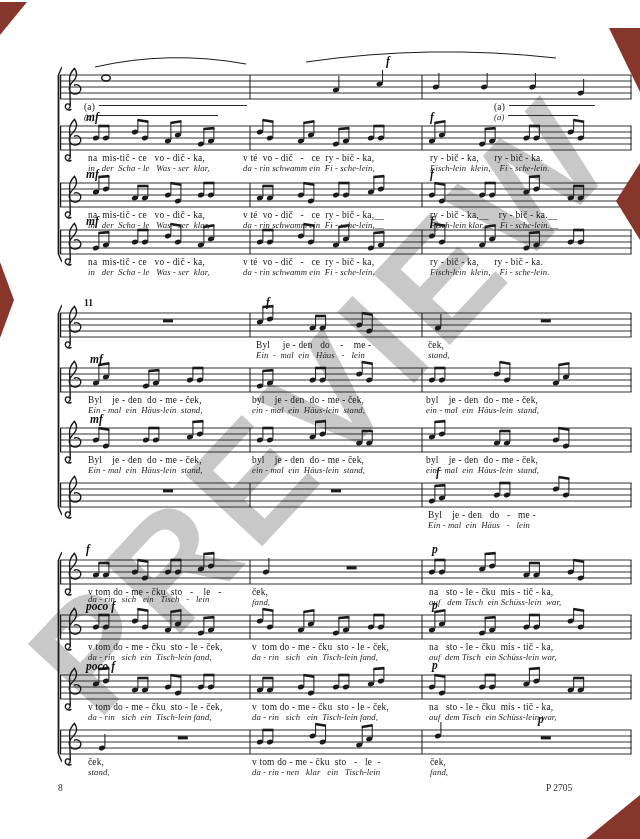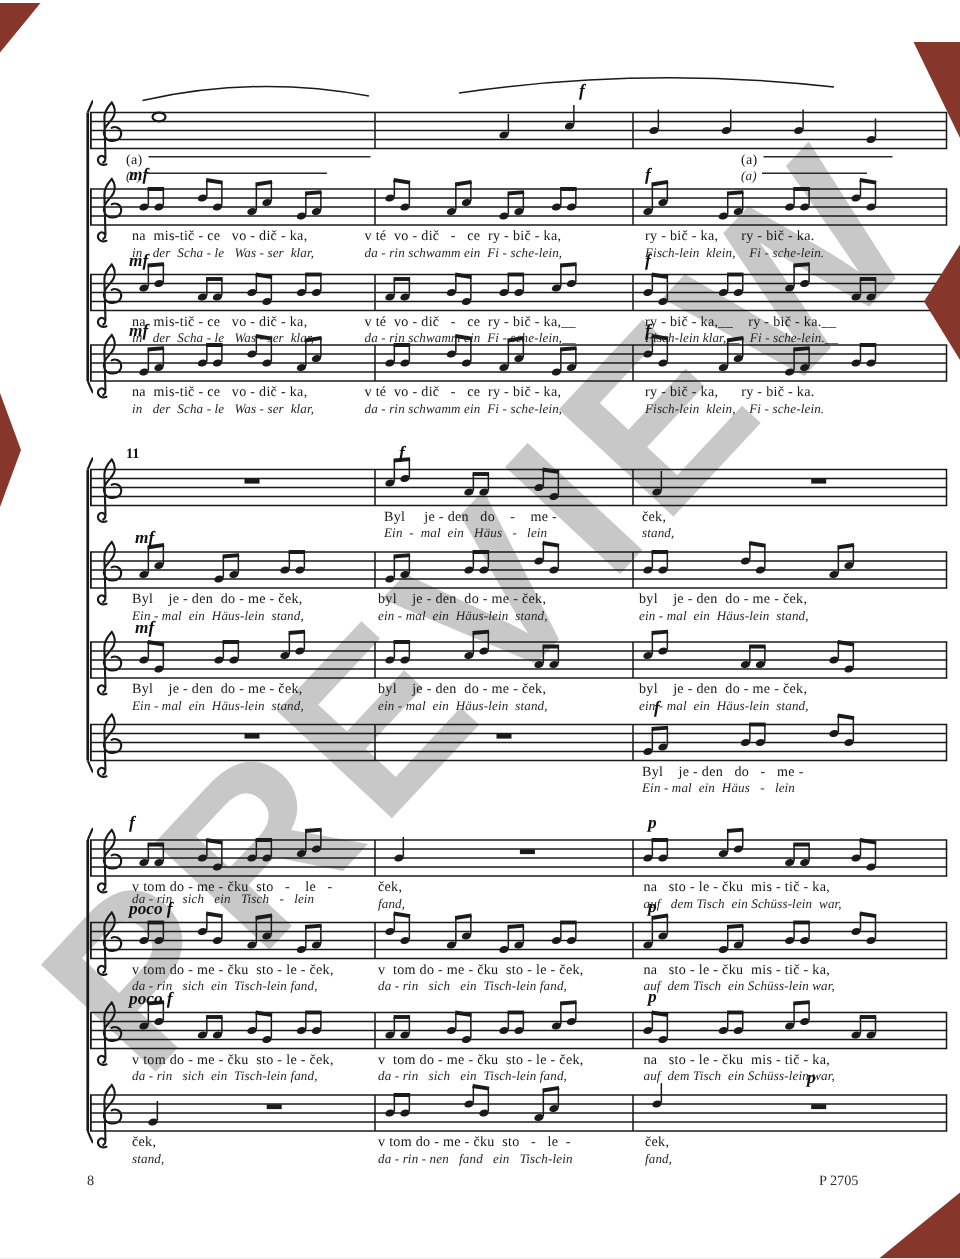--- a/index.html
+++ b/index.html
@@ -773,16 +773,16 @@
       <line x1="312.2333333333333" y1="19" x2="312.2333333333333" y2="6.2" stroke="#1a1a1a" stroke-width="1"></line>
       <line x1="301.7333333333333" y1="8" x2="312.7333333333333" y2="6.2" stroke="#1a1a1a" stroke-width="2.6"></line>
       <ellipse cx="378" cy="17" rx="3.2" ry="2.3" fill="#1a1a1a" transform="rotate(-18 378 17)"></ellipse>
       <line x1="380.9" y1="16" x2="380.9" y2="3" stroke="#1a1a1a" stroke-width="1"></line>
       <rect x="480.8" y="17.2" width="10" height="3.2" fill="#1a1a1a"></rect>
     </svg>
     <span class="dyn" style="left: 538px; top: 713px;">p</span>
     <span class="lyr-cz" style="left: 88px; top: 757px;">ček,</span>
     <span class="lyr-de" style="left: 88px; top: 767px;">stand,</span>
     <span class="lyr-cz" style="left: 252px; top: 757px;">v tom do - me - čku  sto   -   le  -</span>
-    <span class="lyr-de" style="left: 252px; top: 767px;">da - rin - nen   fand   ein   Tisch-lein</span>
+    <span class="lyr-de" style="left: 252px; top: 767px;">da - rin - nen   klar   ein   Tisch-lein</span>
     <span class="lyr-cz" style="left: 430px; top: 757px;">ček,</span>
     <span class="lyr-de" style="left: 430px; top: 767px;">fand,</span>
   </div>
 
 </body></html>

